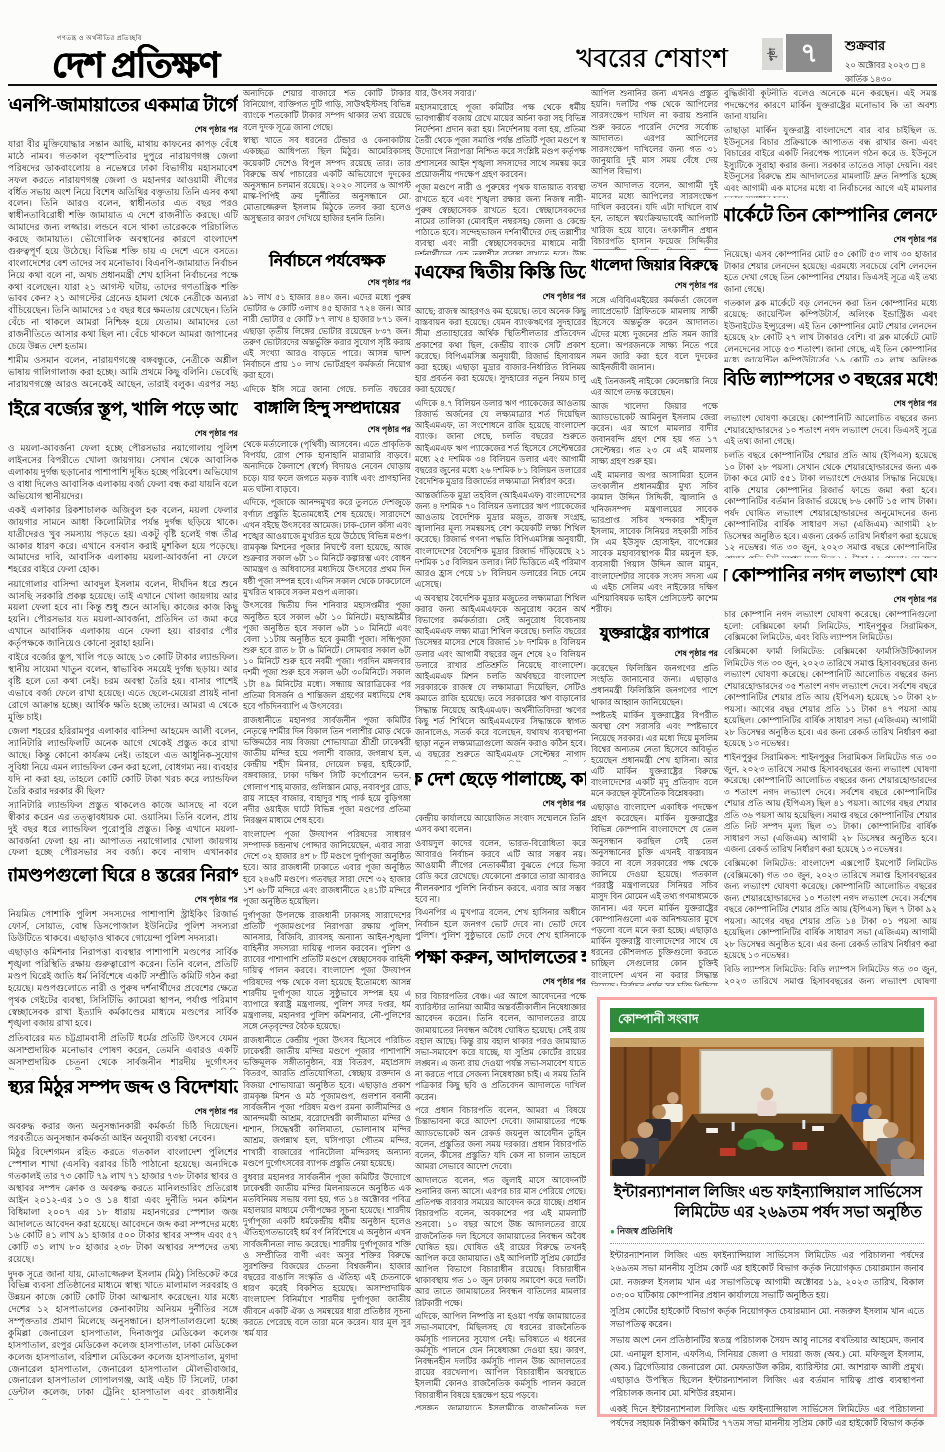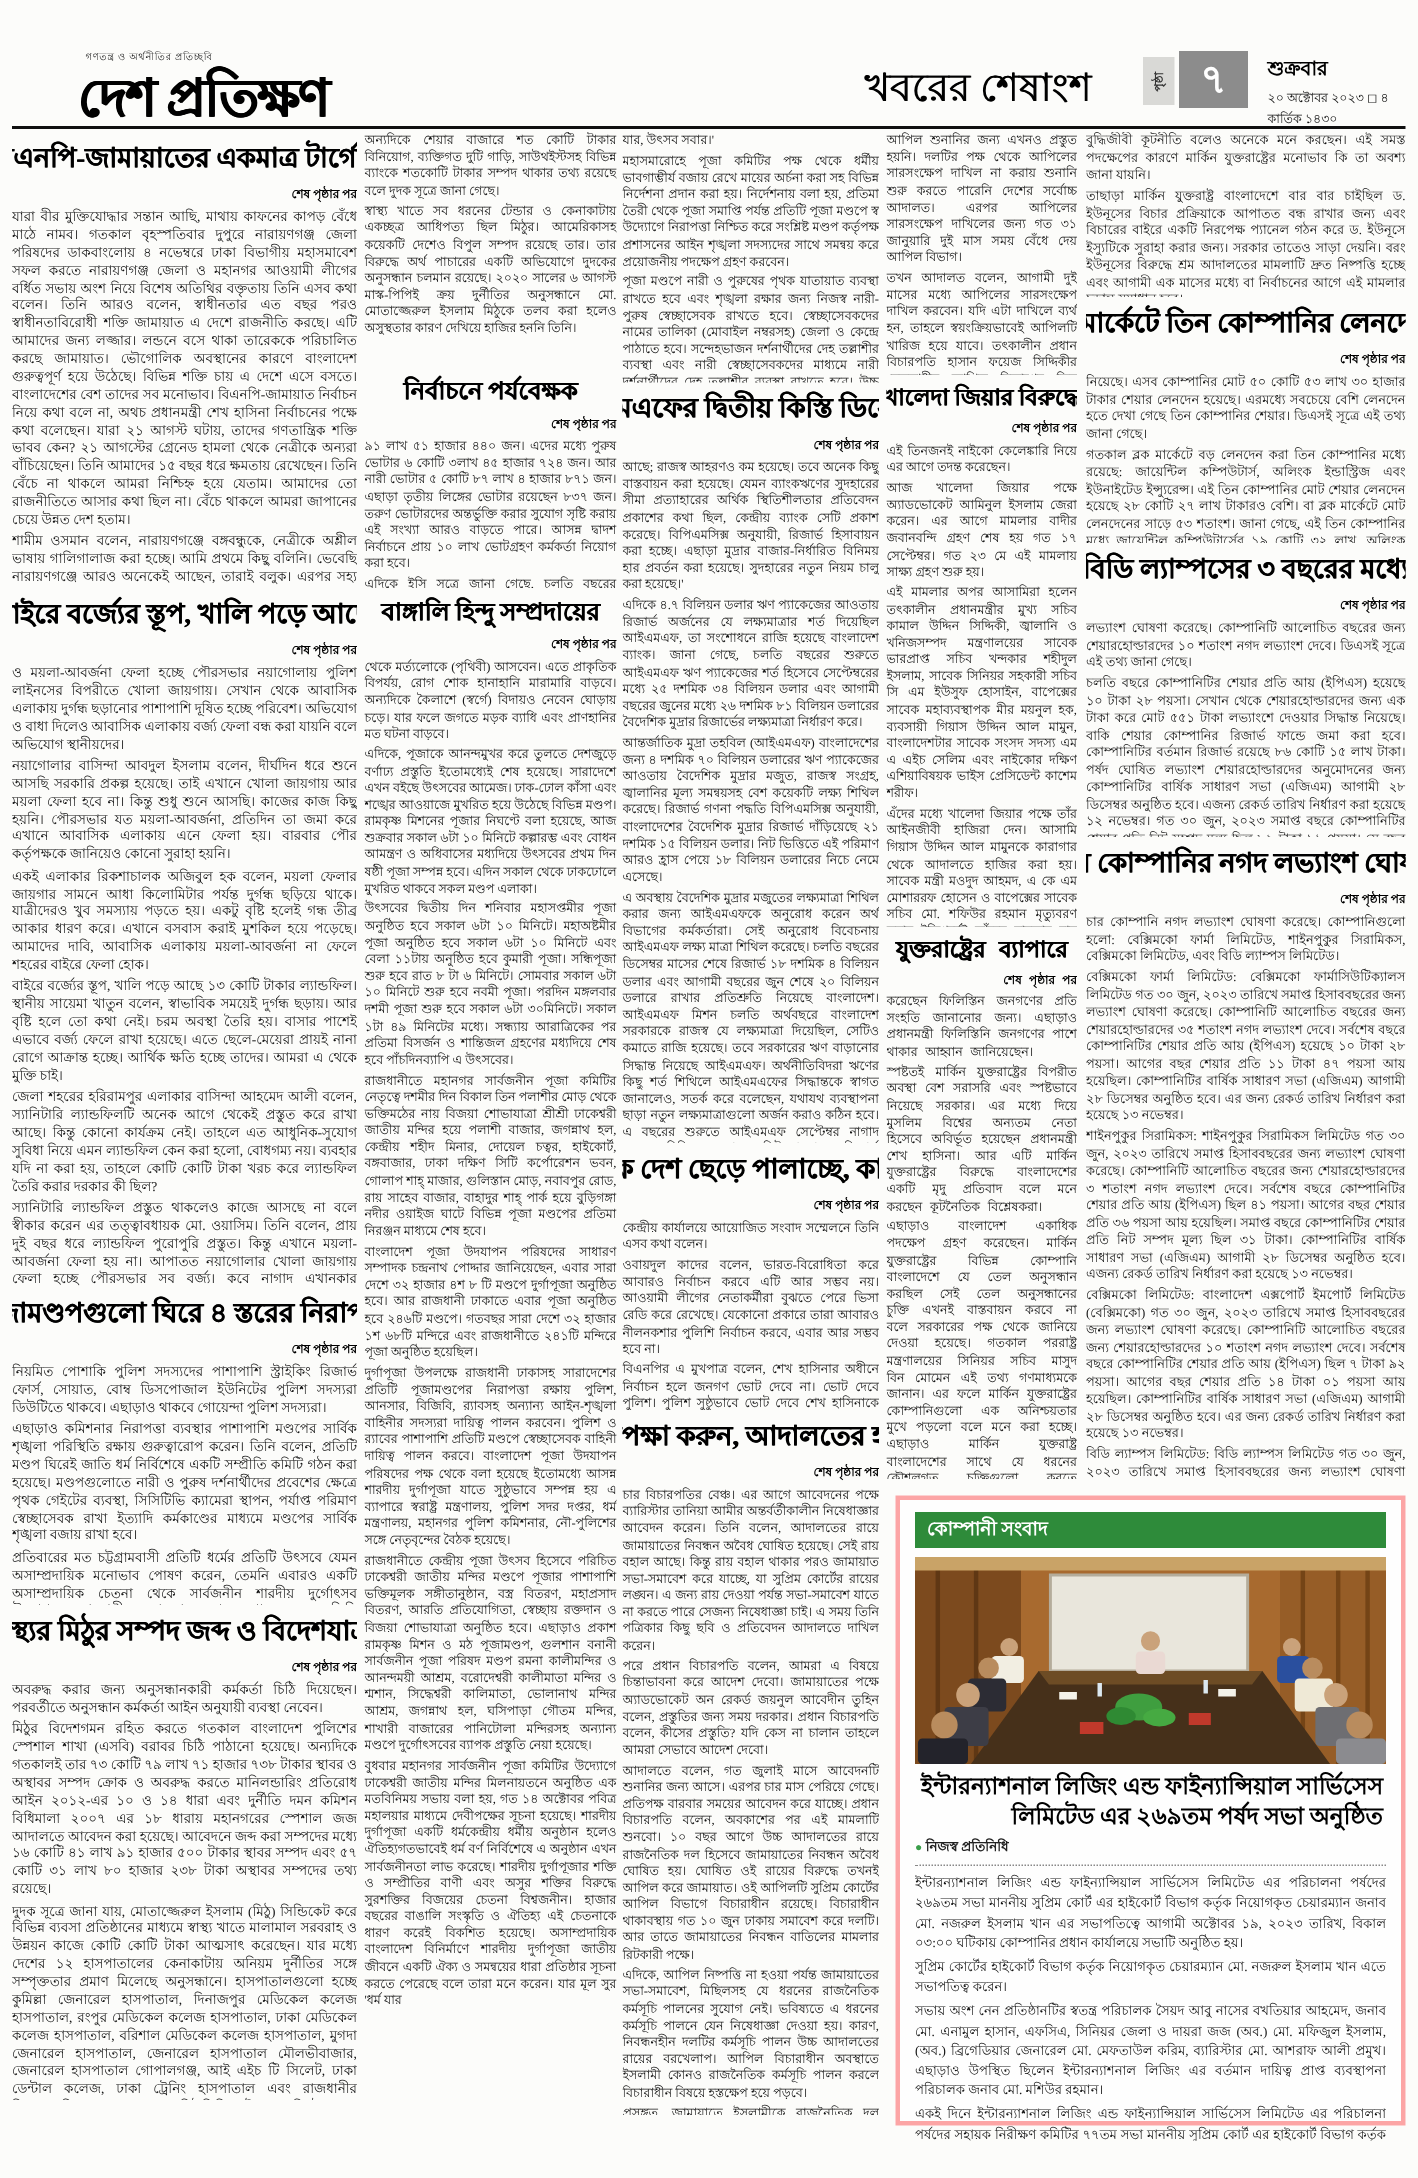--- a/index.html
+++ b/index.html
@@ -75,22 +75,22 @@
         <div class="article" style="top: 0px; height: 304px;">
           <div class="headline">বিএনপি-জামায়াতের একমাত্র টার্গেটি</div>
           <div class="cont">শেষ পৃষ্ঠার পর</div>
           <p>যারা বীর মুক্তিযোদ্ধার সন্তান আছি, মাথায় কাফনের কাপড় বেঁধে মাঠে নামব। গতকাল বৃহস্পতিবার দুপুরে নারায়ণগঞ্জ জেলা পরিষদের ডাকবাংলোয় ৪ নভেম্বরে ঢাকা বিভাগীয় মহাসমাবেশ সফল করতে নারায়ণগঞ্জ জেলা ও মহানগর আওয়ামী লীগের বর্ধিত সভায় অংশ নিয়ে বিশেষ অতিথির বক্তৃতায় তিনি এসব কথা বলেন। তিনি আরও বলেন, স্বাধীনতার এত বছর পরও স্বাধীনতাবিরোধী শক্তি জামায়াত এ দেশে রাজনীতি করছে। এটি আমাদের জন্য লজ্জার। লন্ডনে বসে থাকা তারেককে পরিচালিত করছে জামায়াত। ভৌগোলিক অবস্থানের কারণে বাংলাদেশ গুরুত্বপূর্ণ হয়ে উঠেছে। বিভিন্ন শক্তি চায় এ দেশে এসে বসতে। বাংলাদেশের বেশ তাদের সব মনোভাব। বিএনপি-জামায়াত নির্বাচন নিয়ে কথা বলে না, অথচ প্রধানমন্ত্রী শেখ হাসিনা নির্বাচনের পক্ষে কথা বলেছেন। যারা ২১ আগস্ট ঘটায়, তাদের গণতান্ত্রিক শক্তি ভাবব কেন? ২১ আগস্টের গ্রেনেড হামলা থেকে নেত্রীকে অন্যরা বাঁচিয়েছেন। তিনি আমাদের ১৫ বছর ধরে ক্ষমতায় রেখেছেন। তিনি বেঁচে না থাকলে আমরা নিশ্চিহ্ন হয়ে যেতাম। আমাদের তো রাজনীতিতে আসার কথা ছিল না। বেঁচে থাকলে আমরা জাপানের চেয়ে উন্নত দেশ হতাম।</p>
           <p>শামীম ওসমান বলেন, নারায়ণগঞ্জে বঙ্গবন্ধুকে, নেত্রীকে অশ্লীল ভাষায় গালিগালাজ করা হচ্ছে। আমি প্রথমে কিছু বলিনি। ভেবেছি নারায়ণগঞ্জে আরও অনেকেই আছেন, তারাই বলুক। এরপর সহ্য করতে না পেরে সমাবেশের আয়োজন করলাম। মানুষের উপস্থিতিতে রাস্তার একপাশের পরিবর্তে দুই পাশই বন্ধ হয়ে গিয়েছিল সেদিন। স্বরাষ্ট্রমন্ত্রী মহোদয়কে অনেকটা পথ হেঁটে মঞ্চে যেতে হয়েছে, গাড়ি নিয়ে যাননি সেখানে। সমাবেশের চার কিলোমিটারের পর আরও চার কিলোমিটার মানুষে পরিপূর্ণ হয়ে গিয়েছিল।</p>
         </div>
         <div class="article" style="top: 304px; height: 466px;">
           <div class="headline">বাইরে বর্জ্যের স্তূপ, খালি পড়ে আছে</div>
           <div class="cont">শেষ পৃষ্ঠার পর</div>
           <p>ও ময়লা-আবর্জনা ফেলা হচ্ছে পৌরসভার নয়াগোলায় পুলিশ লাইনসের বিপরীতে খোলা জায়গায়। সেখান থেকে আবাসিক এলাকায় দুর্গন্ধ ছড়ানোর পাশাপাশি দূষিত হচ্ছে পরিবেশ। অভিযোগ ও বাধা দিলেও আবাসিক এলাকায় বর্জ্য ফেলা বন্ধ করা যায়নি বলে অভিযোগ স্থানীয়দের।</p>
+          <p>একই এলাকার রিকশাচালক অজিবুল হক বলেন, ময়লা ফেলার জায়গার সামনে আধা কিলোমিটার পর্যন্ত দুর্গন্ধ ছড়িয়ে থাকে। যাত্রীদেরও খুব সমস্যায় পড়তে হয়। একটু বৃষ্টি হলেই গন্ধ তীব্র আকার ধারণ করে। এখানে বসবাস করাই মুশকিল হয়ে পড়েছে। আমাদের দাবি, আবাসিক এলাকায় ময়লা-আবর্জনা না ফেলে শহরের বাইরে ফেলা হোক।</p>
           <p>নয়াগোলার বাসিন্দা আবদুল ইসলাম বলেন, দীর্ঘদিন ধরে শুনে আসছি সরকারি প্রকল্প হয়েছে। তাই এখানে খোলা জায়গায় আর ময়লা ফেলা হবে না। কিন্তু শুধু শুনে আসছি। কাজের কাজ কিছু হয়নি। পৌরসভার যত ময়লা-আবর্জনা, প্রতিদিন তা জমা করে এখানে আবাসিক এলাকায় এনে ফেলা হয়। বারবার পৌর কর্তৃপক্ষকে জানিয়েও কোনো সুরাহা হয়নি।</p>
-          <p>একই এলাকার রিকশাচালক অজিবুল হক বলেন, ময়লা ফেলার জায়গার সামনে আধা কিলোমিটার পর্যন্ত দুর্গন্ধ ছড়িয়ে থাকে। যাত্রীদেরও খুব সমস্যায় পড়তে হয়। একটু বৃষ্টি হলেই গন্ধ তীব্র আকার ধারণ করে। এখানে বসবাস করাই মুশকিল হয়ে পড়েছে। আমাদের দাবি, আবাসিক এলাকায় ময়লা-আবর্জনা না ফেলে শহরের বাইরে ফেলা হোক।</p>
           <p>বাইরে বর্জ্যের স্তূপ, খালি পড়ে আছে ১৩ কোটি টাকার ল্যান্ডফিল। স্থানীয় সায়েমা খাতুন বলেন, স্বাভাবিক সময়েই দুর্গন্ধ ছড়ায়। আর বৃষ্টি হলে তো কথা নেই। চরম অবস্থা তৈরি হয়। বাসার পাশেই এভাবে বর্জ্য ফেলে রাখা হয়েছে। এতে ছেলে-মেয়েরা প্রায়ই নানা রোগে আক্রান্ত হচ্ছে। আর্থিক ক্ষতি হচ্ছে তাদের। আমরা এ থেকে মুক্তি চাই।</p>
           <p>জেলা শহরের হরিরামপুর এলাকার বাসিন্দা আহমেদ আলী বলেন, স্যানিটারি ল্যান্ডফিলটি অনেক আগে থেকেই প্রস্তুত করে রাখা আছে। কিন্তু কোনো কার্যক্রম নেই। তাহলে এত আধুনিক-সুযোগ সুবিধা নিয়ে এমন ল্যান্ডফিল কেন করা হলো, বোধগম্য নয়। ব্যবহার যদি না করা হয়, তাহলে কোটি কোটি টাকা খরচ করে ল্যান্ডফিল তৈরি করার দরকার কী ছিল?</p>
           <p>স্যানিটারি ল্যান্ডফিল প্রস্তুত থাকলেও কাজে আসছে না বলে স্বীকার করেন এর তত্ত্বাবধায়ক মো. ওয়াসিম। তিনি বলেন, প্রায় দুই বছর ধরে ল্যান্ডফিল পুরোপুরি প্রস্তুত। কিন্তু এখানে ময়লা-আবর্জনা ফেলা হয় না। আপাতত নয়াগোলার খোলা জায়গায় ফেলা হচ্ছে পৌরসভার সব বর্জ্য। কবে নাগাদ এখানকার ল্যান্ডফিলের কার্যক্রম শুরু হবে, তাও জানি না।</p>
         </div>
         <div class="article" style="top: 770px; height: 212px;">
           <div class="headline">পূজামণ্ডপগুলো ঘিরে ৪ স্তরের নিরাপত্তা</div>
           <div class="cont">শেষ পৃষ্ঠার পর</div>
           <p>নিয়মিত পোশাকি পুলিশ সদস্যদের পাশাপাশি স্ট্রাইকিং রিজার্ভ ফোর্স, সোয়াত, বোম্ব ডিসপোজাল ইউনিটের পুলিশ সদস্যরা ডিউটিতে থাকবে। এছাড়াও থাকবে গোয়েন্দা পুলিশ সদস্যরা।</p>
           <p>এছাড়াও কমিশনার নিরাপত্তা ব্যবস্থার পাশাপাশি মণ্ডপের সার্বিক শৃঙ্খলা পরিস্থিতি রক্ষায় গুরুত্বারোপ করেন। তিনি বলেন, প্রতিটি মণ্ডপ ঘিরেই জাতি ধর্ম নির্বিশেষে একটি সম্প্রীতি কমিটি গঠন করা হয়েছে। মণ্ডপগুলোতে নারী ও পুরুষ দর্শনার্থীদের প্রবেশের ক্ষেত্রে পৃথক গেইটের ব্যবস্থা, সিসিটিভি ক্যামেরা স্থাপন, পর্যাপ্ত পরিমাণ স্বেচ্ছাসেবক রাখা ইত্যাদি কর্মকাণ্ডের মাধ্যমে মণ্ডপের সার্বিক শৃঙ্খলা বজায় রাখা হবে।</p>
           <p>প্রতিবারের মত চট্টগ্রামবাসী প্রতিটি ধর্মের প্রতিটি উৎসবে যেমন অসাম্প্রদায়িক মনোভাব পোষণ করেন, তেমনি এবারও একটি অসাম্প্রদায়িক চেতনা থেকে সার্বজনীন শারদীয় দুর্গোৎসব উদযাপনে নগরবাসীর সহায়তা অব্যাহত থাকবে বলে তিনি আশাবাদ ব্যক্ত করেন।</p>
@@ -159,26 +159,27 @@
         </div>
       </div>
       <div class="col c4" style="left: 591px; width: 127px;">
         <div class="article" style="top: 0px; height: 162px;">
           <p>আপিল শুনানির জন্য এখনও প্রস্তুত হয়নি। দলটির পক্ষ থেকে আপিলের সারসংক্ষেপ দাখিল না করায় শুনানি শুরু করতে পারেনি দেশের সর্বোচ্চ আদালত। এরপর আপিলের সারসংক্ষেপ দাখিলের জন্য গত ৩১ জানুয়ারি দুই মাস সময় বেঁধে দেয় আপিল বিভাগ।</p>
           <p>তখন আদালত বলেন, আগামী দুই মাসের মধ্যে আপিলের সারসংক্ষেপ দাখিল করবেন। যদি এটা দাখিলে ব্যর্থ হন, তাহলে স্বয়ংক্রিয়ভাবেই আপিলটি খারিজ হয়ে যাবে। তৎকালীন প্রধান বিচারপতি হাসান ফয়েজ সিদ্দিকীর নেতৃত্বাধীন আপিল বিভাগের তিন বিচারপতির বেঞ্চ এ আদেশ দেন।</p>
         </div>
         <div class="article" style="top: 162px; height: 368px;">
           <div class="headline">খালেদা জিয়ার বিরুদ্ধে</div>
           <div class="cont">শেষ পৃষ্ঠার পর</div>
+          <p>সঙ্গে এবিবিএমইয়ের কর্মকর্তা জেবেল ল্যাপ্রেভোট গ্রিফিতকে মামলায় সাক্ষী হিসেবে অন্তর্ভুক্ত করেন আদালত। এঁদের মধ্যে দুজনের প্রতি সমন জারি হলো। অপরজনকে সাক্ষ্য নিতে পরে সমন জারি করা হবে বলে দুদকের আইনজীবী জানান।</p>
           <p>এই তিনজনই নাইকো কেলেঙ্কারি নিয়ে এর আগে তদন্ত করেছেন।</p>
           <p>আজ খালেদা জিয়ার পক্ষে অ্যাডভোকেট আমিনুল ইসলাম জেরা করেন। এর আগে মামলার বাদীর জবানবন্দি গ্রহণ শেষ হয় গত ১৭ সেপ্টেম্বর। গত ২৩ মে এই মামলায় সাক্ষ্য গ্রহণ শুরু হয়।</p>
           <p>এই মামলার অপর আসামিরা হলেন তৎকালীন প্রধানমন্ত্রীর মুখ্য সচিব কামাল উদ্দিন সিদ্দিকী, জ্বালানি ও খনিজসম্পদ মন্ত্রণালয়ের সাবেক ভারপ্রাপ্ত সচিব খন্দকার শহীদুল ইসলাম, সাবেক সিনিয়র সহকারী সচিব সি এম ইউসুফ হোসাইন, বাপেক্সের সাবেক মহাব্যবস্থাপক মীর ময়নুল হক, ব্যবসায়ী গিয়াস উদ্দিন আল মামুন, বাংলাদেশটার সাবেক সংসদ সদস্য এম এ এইচ সেলিম এবং নাইকোর দক্ষিণ এশিয়াবিষয়ক ভাইস প্রেসিডেন্ট কাশেম শরীফ।</p>
           <p>এঁদের মধ্যে খালেদা জিয়ার পক্ষে তাঁর আইনজীবী হাজিরা দেন। আসামি গিয়াস উদ্দিন আল মামুনকে কারাগার থেকে আদালতে হাজির করা হয়। সাবেক মন্ত্রী মওদুদ আহমদ, এ কে এম মোশাররফ হোসেন ও বাপেক্সের সাবেক সচিব মো. শফিউর রহমান মৃত্যুবরণ করায় ইতিপূর্বেই তাঁদের মামলার দায় থেকে অব্যাহতি দেওয়া হয়েছে। এ ছাড়া বাকিরাও আদালতে উপস্থিত ছিলেন।</p>
         </div>
-        <div class="article" style="top: 530px; height: 368px; font-family: Liberation Mono, monospace;">
+        <div class="article" style="top: 530px; height: 368px;">
           <div class="headline">যুক্তরাষ্ট্রের ব্যাপারে</div>
           <div class="cont">শেষ পৃষ্ঠার পর</div>
           <p>করেছেন ফিলিস্তিন জনগণের প্রতি সংহতি জানানোর জন্য। এছাড়াও প্রধানমন্ত্রী ফিলিস্তিনি জনগণের পাশে থাকার আহ্বান জানিয়েছেন।</p>
           <p>স্পষ্টতই মার্কিন যুক্তরাষ্ট্রের বিপরীত অবস্থা বেশ সরাসরি এবং স্পষ্টভাবে নিয়েছে সরকার। এর মধ্যে দিয়ে মুসলিম বিশ্বের অন্যতম নেতা হিসেবে অবির্ভূত হয়েছেন প্রধানমন্ত্রী শেখ হাসিনা। আর এটি মার্কিন যুক্তরাষ্ট্রের বিরুদ্ধে বাংলাদেশের একটি মৃদু প্রতিবাদ বলে মনে করছেন কূটনৈতিক বিশ্লেষকরা।</p>
           <p>এছাড়াও বাংলাদেশ একাধিক পদক্ষেপ গ্রহণ করেছেন। মার্কিন যুক্তরাষ্ট্রের বিভিন্ন কোম্পানি বাংলাদেশে যে তেল অনুসন্ধান করছিল সেই তেল অনুসন্ধানের চুক্তি এখনই বাস্তবায়ন করবে না বলে সরকারের পক্ষ থেকে জানিয়ে দেওয়া হয়েছে। গতকাল পররাষ্ট্র মন্ত্রণালয়ের সিনিয়র সচিব মাসুদ বিন মোমেন এই তথ্য গণমাধ্যমকে জানান। এর ফলে মার্কিন যুক্তরাষ্ট্রের কোম্পানিগুলো এক অনিশ্চয়তার মুখে পড়লো বলে মনে করা হচ্ছে। এছাড়াও মার্কিন যুক্তরাষ্ট্র বাংলাদেশের সাথে যে ধরনের কৌশলগত চুক্তিগুলো করতে চাচ্ছিল সেগুলোর কোন চুক্তিই বাংলাদেশ এখন না করার সিদ্ধান্ত নিয়েছে। নির্বাচন পর্যন্ত সব চুক্তি পিছিয়ে দেওয়া হয়েছে।</p>
         </div>
       </div>
       <div class="col c5" style="left: 724px; width: 213px;">
         <div class="article" style="top: 0px; height: 110px;">
           <p>বুদ্ধিজীবী কূটনীতি বলেও অনেকে মনে করছেন। এই সমস্ত পদক্ষেপের কারণে মার্কিন যুক্তরাষ্ট্রের মনোভাব কি তা অবশ্য জানা যায়নি।</p>

